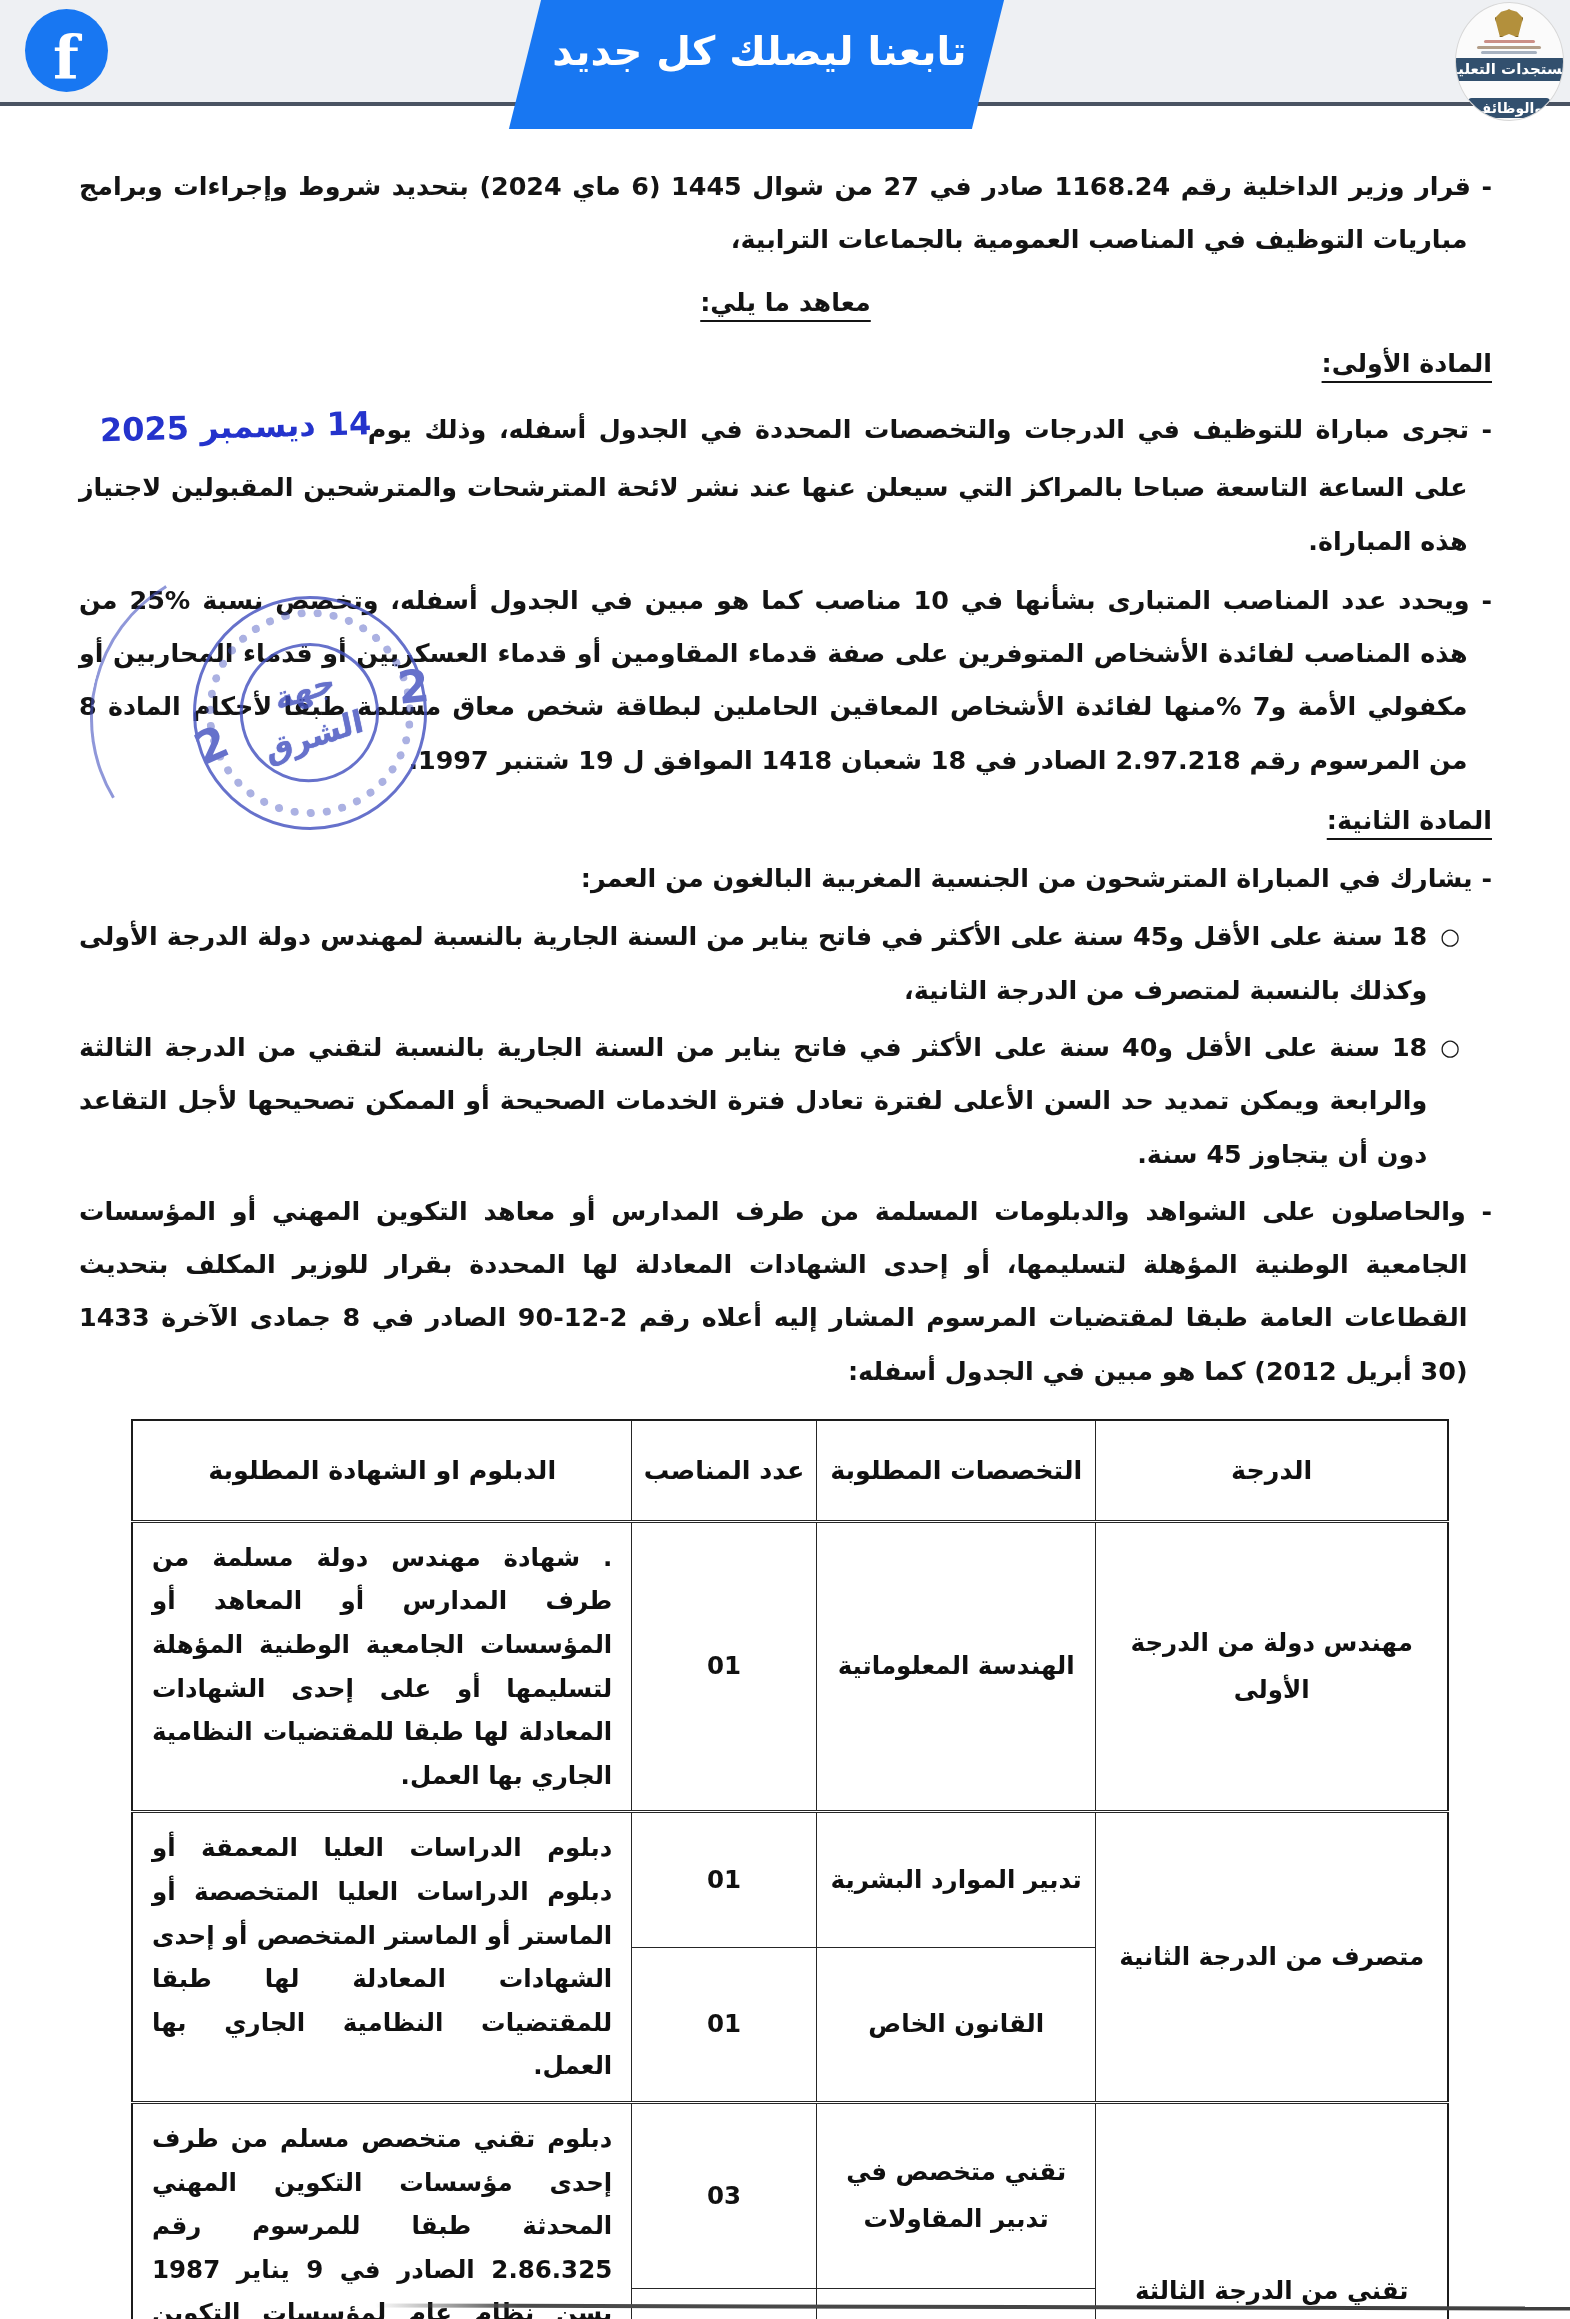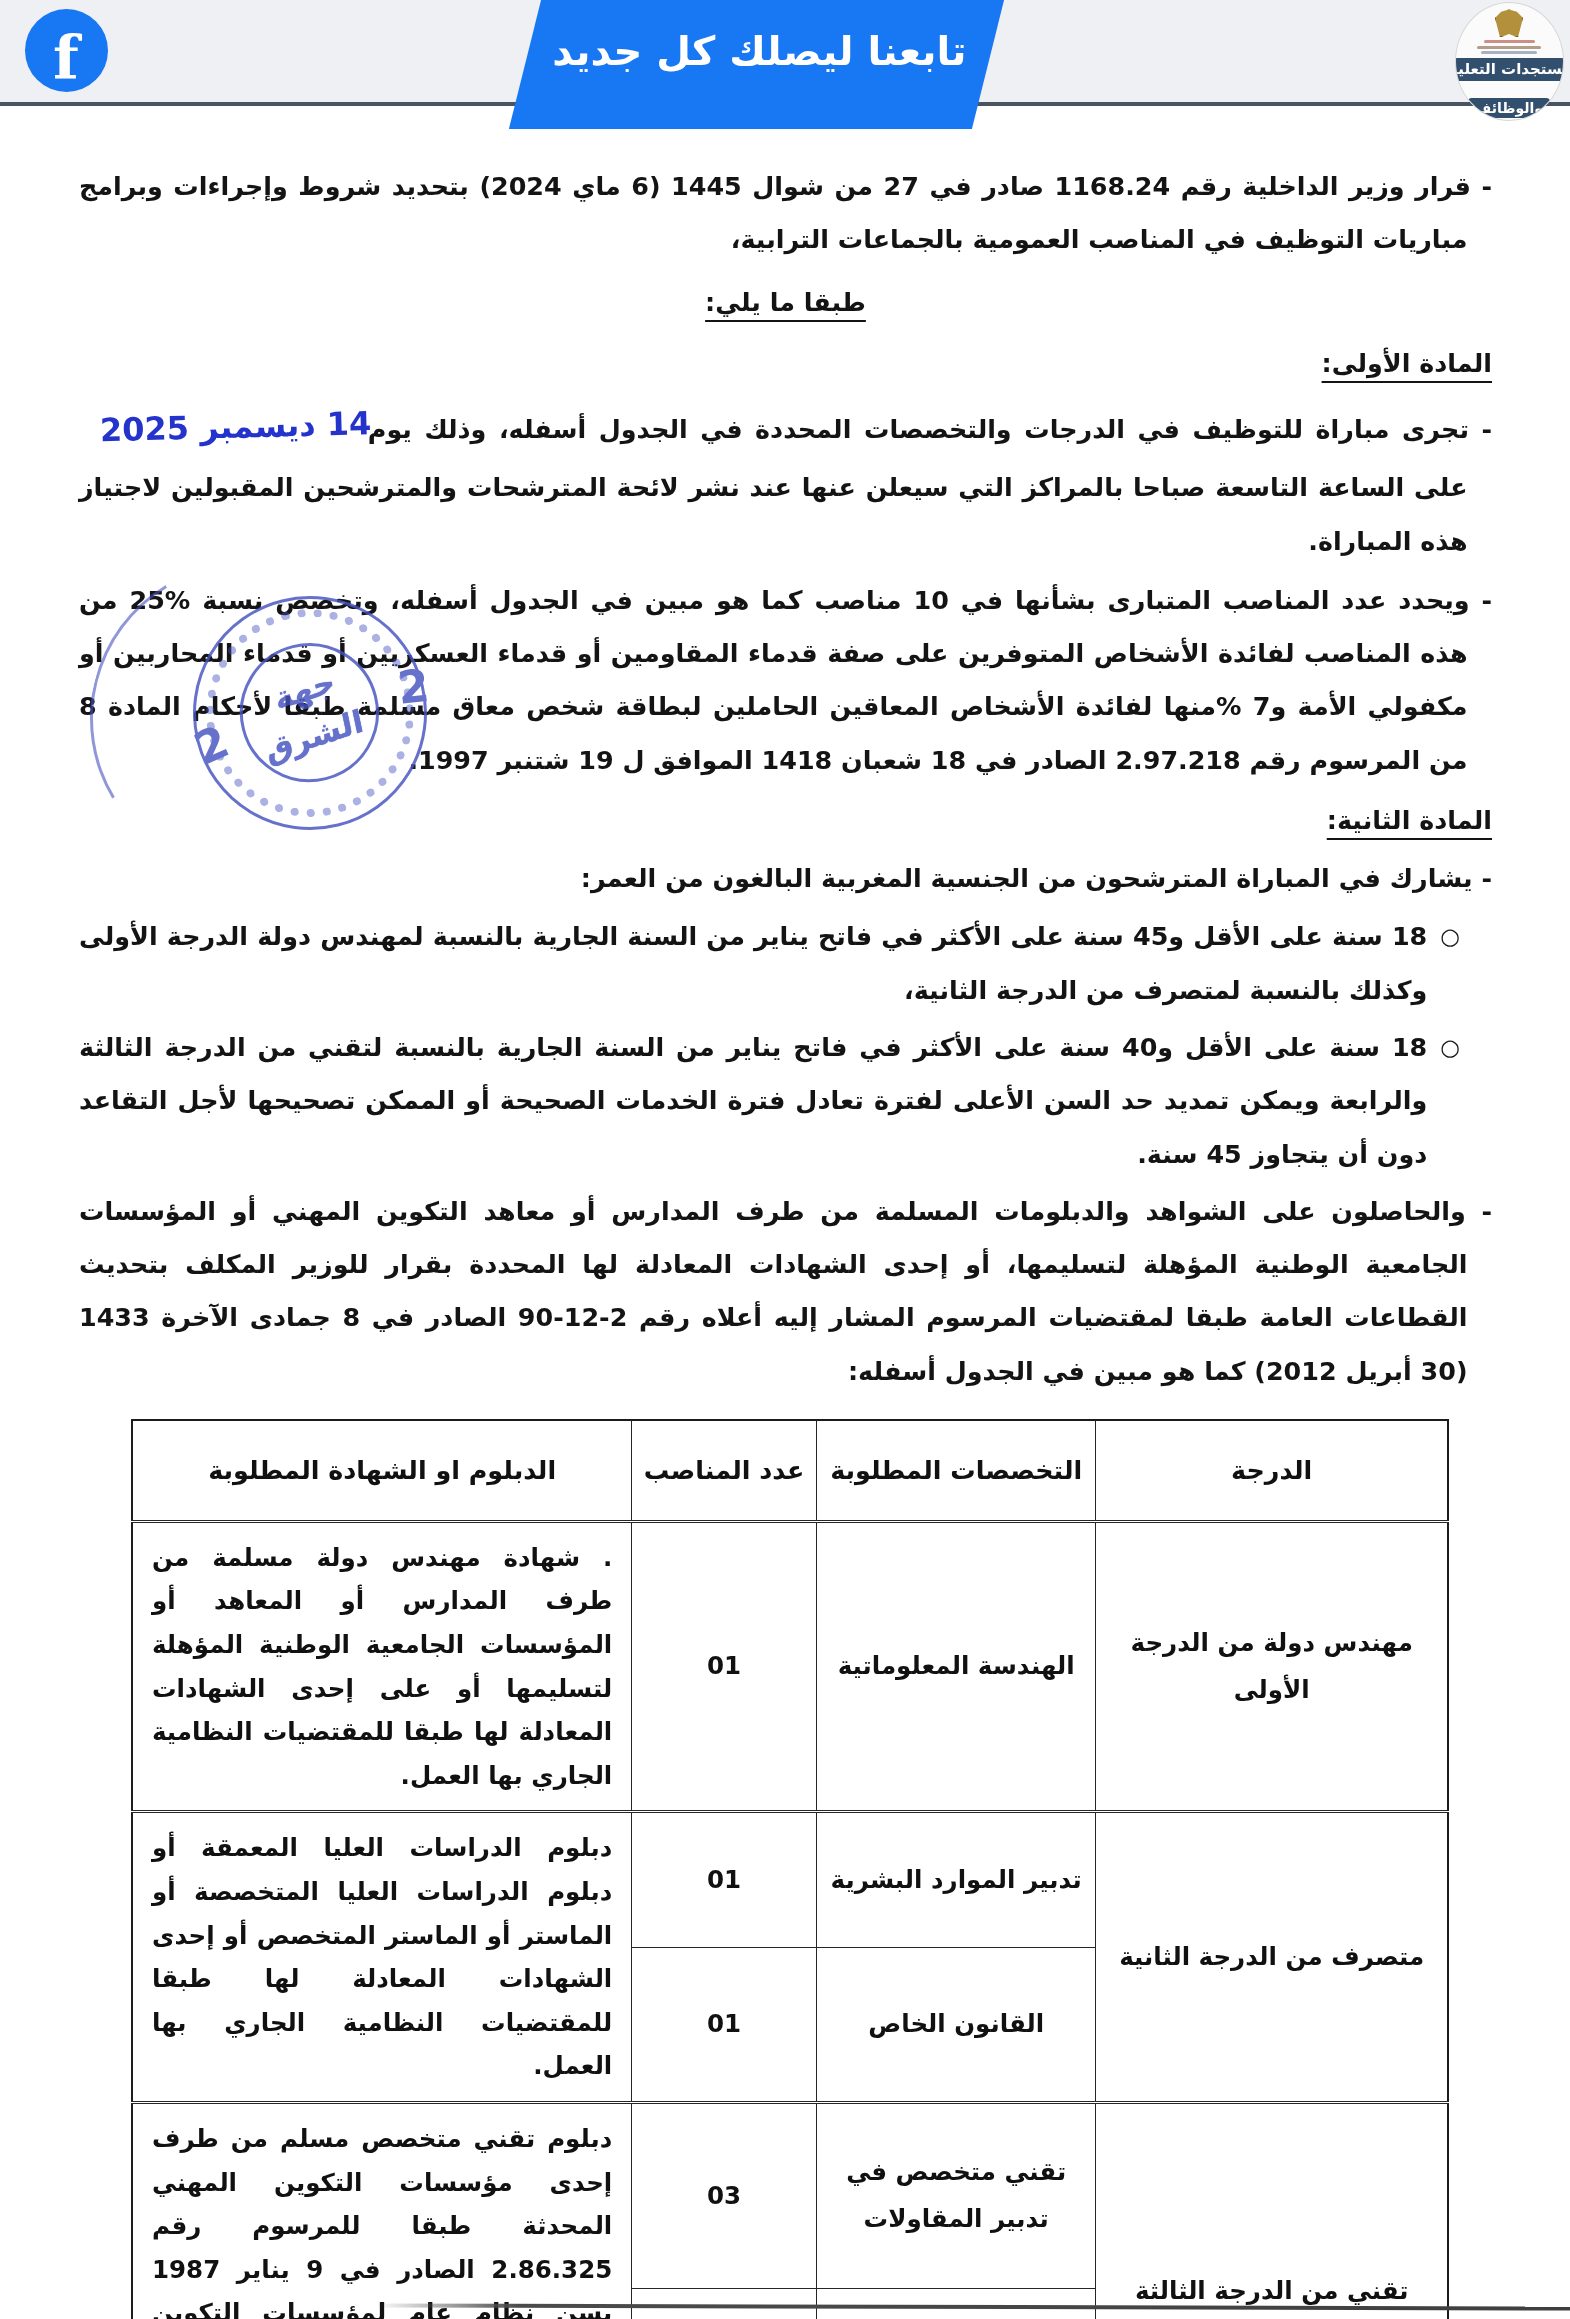--- a/index.html
+++ b/index.html
@@ -147,21 +147,21 @@
     <div class="tiny-line tl3"></div>
     <div class="logo-chip">مستجدات التعليم</div>
     <div class="logo-chip second">والوظائف</div>
   </div>
 </div>
 
 <div class="doc">
 
   <p class="para hang">- قرار وزير الداخلية رقم 1168.24 صادر في 27 من شوال 1445 (6 ماي 2024) بتحديد شروط وإجراءات وبرامج مباريات التوظيف في المناصب العمومية بالجماعات الترابية،</p>
 
-  <h3 class="decree-line">طبقا ما يلي:</h3>
+  <h3 class="decree-line">معاهد ما يلي:</h3>
 
   <h3 class="article-title">المادة الأولى:</h3>
 
   <p class="para hang"><span>- تجرى مباراة للتوظيف في الدرجات والتخصصات المحددة في الجدول أسفله، وذلك يوم</span><span class="date-stamp">14 ديسمبر 2025</span><span>على الساعة التاسعة صباحا بالمراكز التي سيعلن عنها عند نشر لائحة المترشحات والمترشحين المقبولين لاجتياز هذه المباراة.</span></p>
 
   <p class="para hang">- ويحدد عدد المناصب المتبارى بشأنها في 10 مناصب كما هو مبين في الجدول أسفله، وتخصص نسبة %25 من هذه المناصب لفائدة الأشخاص المتوفرين على صفة قدماء المقاومين أو قدماء العسكريين أو قدماء المحاربين أو مكفولي الأمة و7 %منها لفائدة الأشخاص المعاقين الحاملين لبطاقة شخص معاق مسلمة طبقا لأحكام المادة 8 من المرسوم رقم 2.97.218 الصادر في 18 شعبان 1418 الموافق ل 19 شتنبر 1997.</p>
 
   <h3 class="article-title">المادة الثانية:</h3>
 
   <p class="para hang">- يشارك في المباراة المترشحون من الجنسية المغربية البالغون من العمر:</p>

